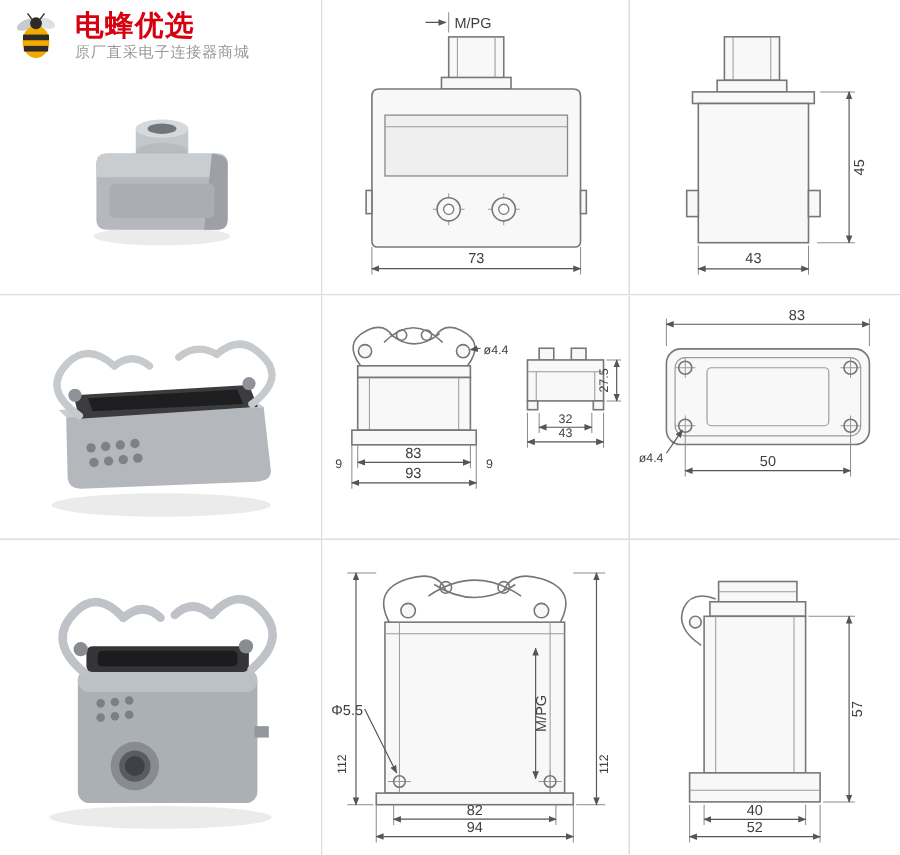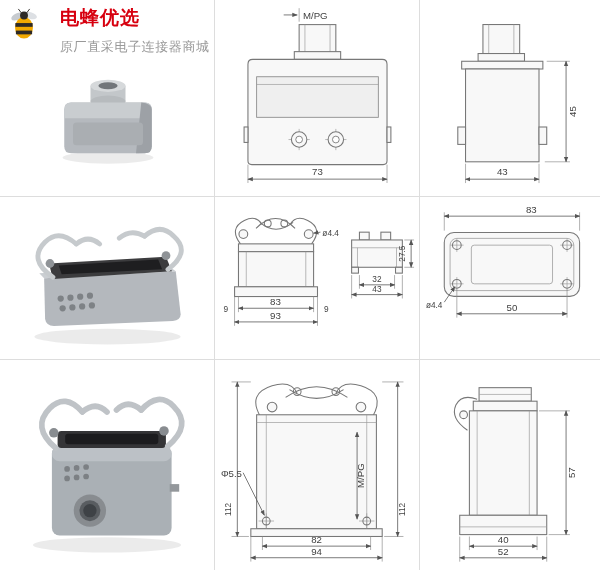--- a/index.html
+++ b/index.html
@@ -5,24 +5,24 @@
   html,body { margin:0; padding:0; }
   body { width:600px; height:570px; background:#fff; font-family:"Liberation Sans",sans-serif; overflow:hidden; }
   .grid { display:grid; width:600px; height:570px;
           grid-template-columns:215px 205px 180px;
           grid-template-rows:197px 163px 210px; }
   .cell { position:relative; background:#fff; border-right:1px solid #ddd; border-bottom:1px solid #ddd;
           display:flex; align-items:center; justify-content:center; overflow:hidden; }
   .cell.last-col { border-right:none; }
   .cell.last-row { border-bottom:none; }
 
-  .logo { position:absolute; top:8px; left:8px; display:flex; gap:20px; align-items:flex-start; }
+  .logo { position:absolute; top:8px; left:8px; display:flex; gap:10px; align-items:flex-start; }
   .bee { width:32px; height:32px; }
   .brand-name { color:#d7000f; font-size:19px; font-weight:bold; letter-spacing:1px; line-height:1.05; }
-  .brand-tagline { color:#999; font-size:13px; letter-spacing:0.6px; margin-top:10px; }
+  .brand-tagline { color:#999; font-size:10px; letter-spacing:0.6px; margin-top:0; }
 
   .photo { display:block; }
   .photo-hood { position:absolute; left:38px; top:70px; width:140px; }
 
   svg.drawing { display:block; }
   .part { fill:#f8f8f8; stroke:#777; stroke-width:1.1; }
   .panel { fill:#efefef; stroke:#8a8a8a; stroke-width:0.9; }
   .ln { fill:none; stroke:#777; stroke-width:1.1; }
   .thin { stroke:#9a9a9a; stroke-width:0.7; fill:none; }
   .thin-rect { stroke:#9a9a9a; stroke-width:0.8; fill:none; }

